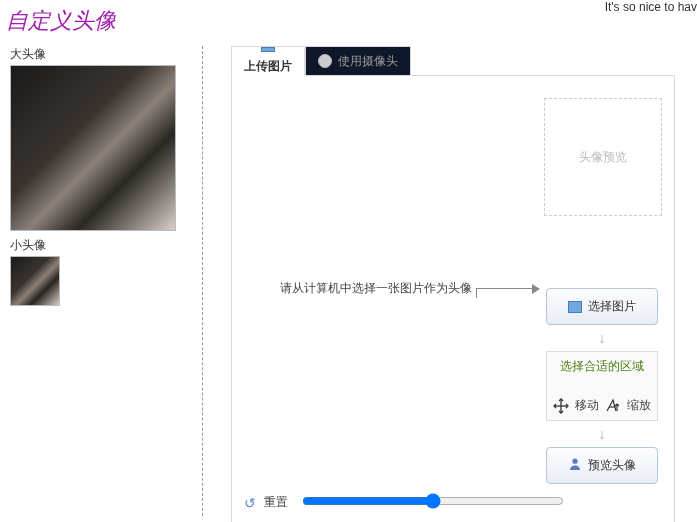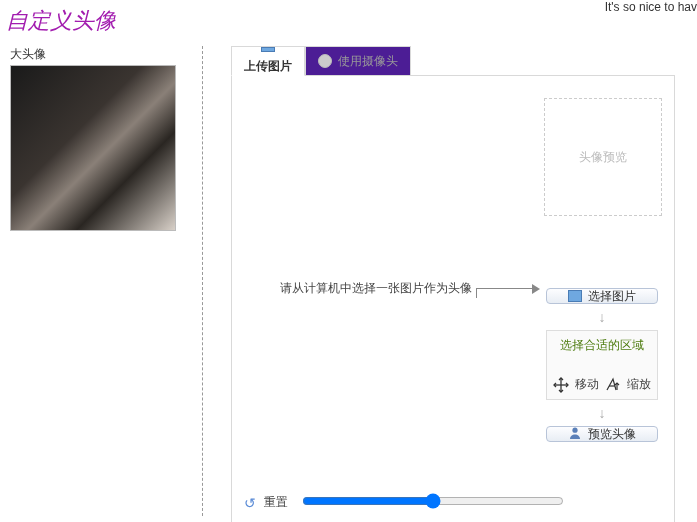--- a/index.html
+++ b/index.html
@@ -20,41 +20,41 @@
 .av-block { margin-bottom: 6px; }
 
 
 .vdiv { width: 0; border-left: 1px dashed #999; height: 470px; margin: 0 28px 0 22px; }
 
 
 .right-col { width: 444px; position: relative; }
 
 
 .tabs { display: flex; height: 30px; position: relative; z-index: 2; }
-.tab { display: flex; align-items: center; gap: 6px; padding: 0 12px; border: 1px solid #d9d9d9; background: #4c1d95; color: #999; cursor: pointer; border-bottom: 1px solid #d9d9d9; }
+.tab { display: flex; align-items: center; gap: 6px; padding: 0 12px; border: 1px solid #d9d9d9; background: #0f172a; color: #999; cursor: pointer; border-bottom: 1px solid #d9d9d9; }
 .tab.active { background: #fff; color: #333; font-weight: bold; border-bottom: 1px solid #fff; flex-direction: column; }
 .tab-icon-photo { width: 14px; height: 12px; background: #6fa8e0; border: 1px solid #4a7cb5; display:inline-block; }
 .tab-icon-cam { width: 14px; height: 14px; border-radius: 50%; background: #ccc; border: 1px solid #bbb; display:inline-block; }
 
 .panel { border: 1px solid #d9d9d9; margin-top: -1px; height: 448px; padding: 20px; position: relative; background: #fff; z-index: 1; }
 
 .stage { position: absolute; left: 12px; top: 12px; width: 300px; height: 380px; }
 
 .preview-box { position: absolute; right: 12px; top: 22px; width: 118px; height: 118px; border: 1px dashed #ccc; display: flex; align-items: center; justify-content: center; color: #bbb; font-size: 12px; }
 
 .instruction-row { position: absolute; top: 204px; left: 48px; width: 260px; display: flex; align-items: center; }
 .instr-text { color: #444; font-size: 12px; }
 .arrow-line { margin-left: 4px; flex: 1; height: 10px; position: relative; }
 .arrow-line::before { content:""; position:absolute; left:0; right:8px; top:4px; border-top:1px solid #888; }
 .arrow-line::after { content:""; position:absolute; right:0; top:0; width:0; height:0; border-left:8px solid #888; border-top:5px solid transparent; border-bottom:5px solid transparent; }
 .arrow-down-hook { position:absolute; left:0; top:4px; width:0; height:10px; border-left:1px solid #888; }
 
 .side-actions { position: absolute; right: 12px; top: 212px; width: 120px; display:flex; flex-direction:column; align-items:center; gap:6px; }
 
-.gbtn { width: 112px; height: 16px; border: 1px solid #b8c4d8; border-radius: 4px; background: linear-gradient(#fdfdff,#e8edf4); display:flex; align-items:center; justify-content:center; gap:6px; font-size:12px; color:#333; cursor:pointer; }
+.gbtn { width: 112px; height: 37px; border: 1px solid #b8c4d8; border-radius: 4px; background: linear-gradient(#fdfdff,#e8edf4); display:flex; align-items:center; justify-content:center; gap:6px; font-size:12px; color:#333; cursor:pointer; }
 
 .down-arrow { color:#aaa; font-size:14px; line-height:1; }
 
 .hint-box { width: 112px; border: 1px solid #ddd; background:#fafafa; padding: 6px 4px; text-align:center; }
 .hint-title { font-size:12px; color:#4d7c0f; margin-bottom:22px; }
 .hint-icons { display:flex; justify-content:center; gap:6px; font-size:12px; color:#444; align-items:center; }
 .move-glyph, .zoom-glyph { display:inline-flex; width:16px; height:16px; align-items:center; justify-content:center; }
 
 .reset-row { position:absolute; left: 12px; bottom: 10px; width: 320px; display:flex; align-items:center; gap:8px; }
 .reset-icon { color:#5a8bd6; font-size:14px; display:inline-block; transform: scaleX(-1); }
@@ -71,20 +71,26 @@
 <div class="top-truncated">It's so nice to hav</div>
 
 <h1 class="page-title">自定义头像</h1>
 
 <div class="main-wrap">
 
   <div class="left-col">
     <div class="av-block">
       <div class="av-label">大头像</div>
       <div class="av-large">
+          <div class="sil"></div>
+        </div>
+    </div>
+    <div class="av-block">
+      <div class="av-label">小头像</div>
+      <div class="av-small">
           <div class="sil"></div>
         </div>
     </div>
   </div>
 
   <div class="vdiv"></div>
 
   <div class="right-col">
     <div class="tabs">
       <div class="tab active">

